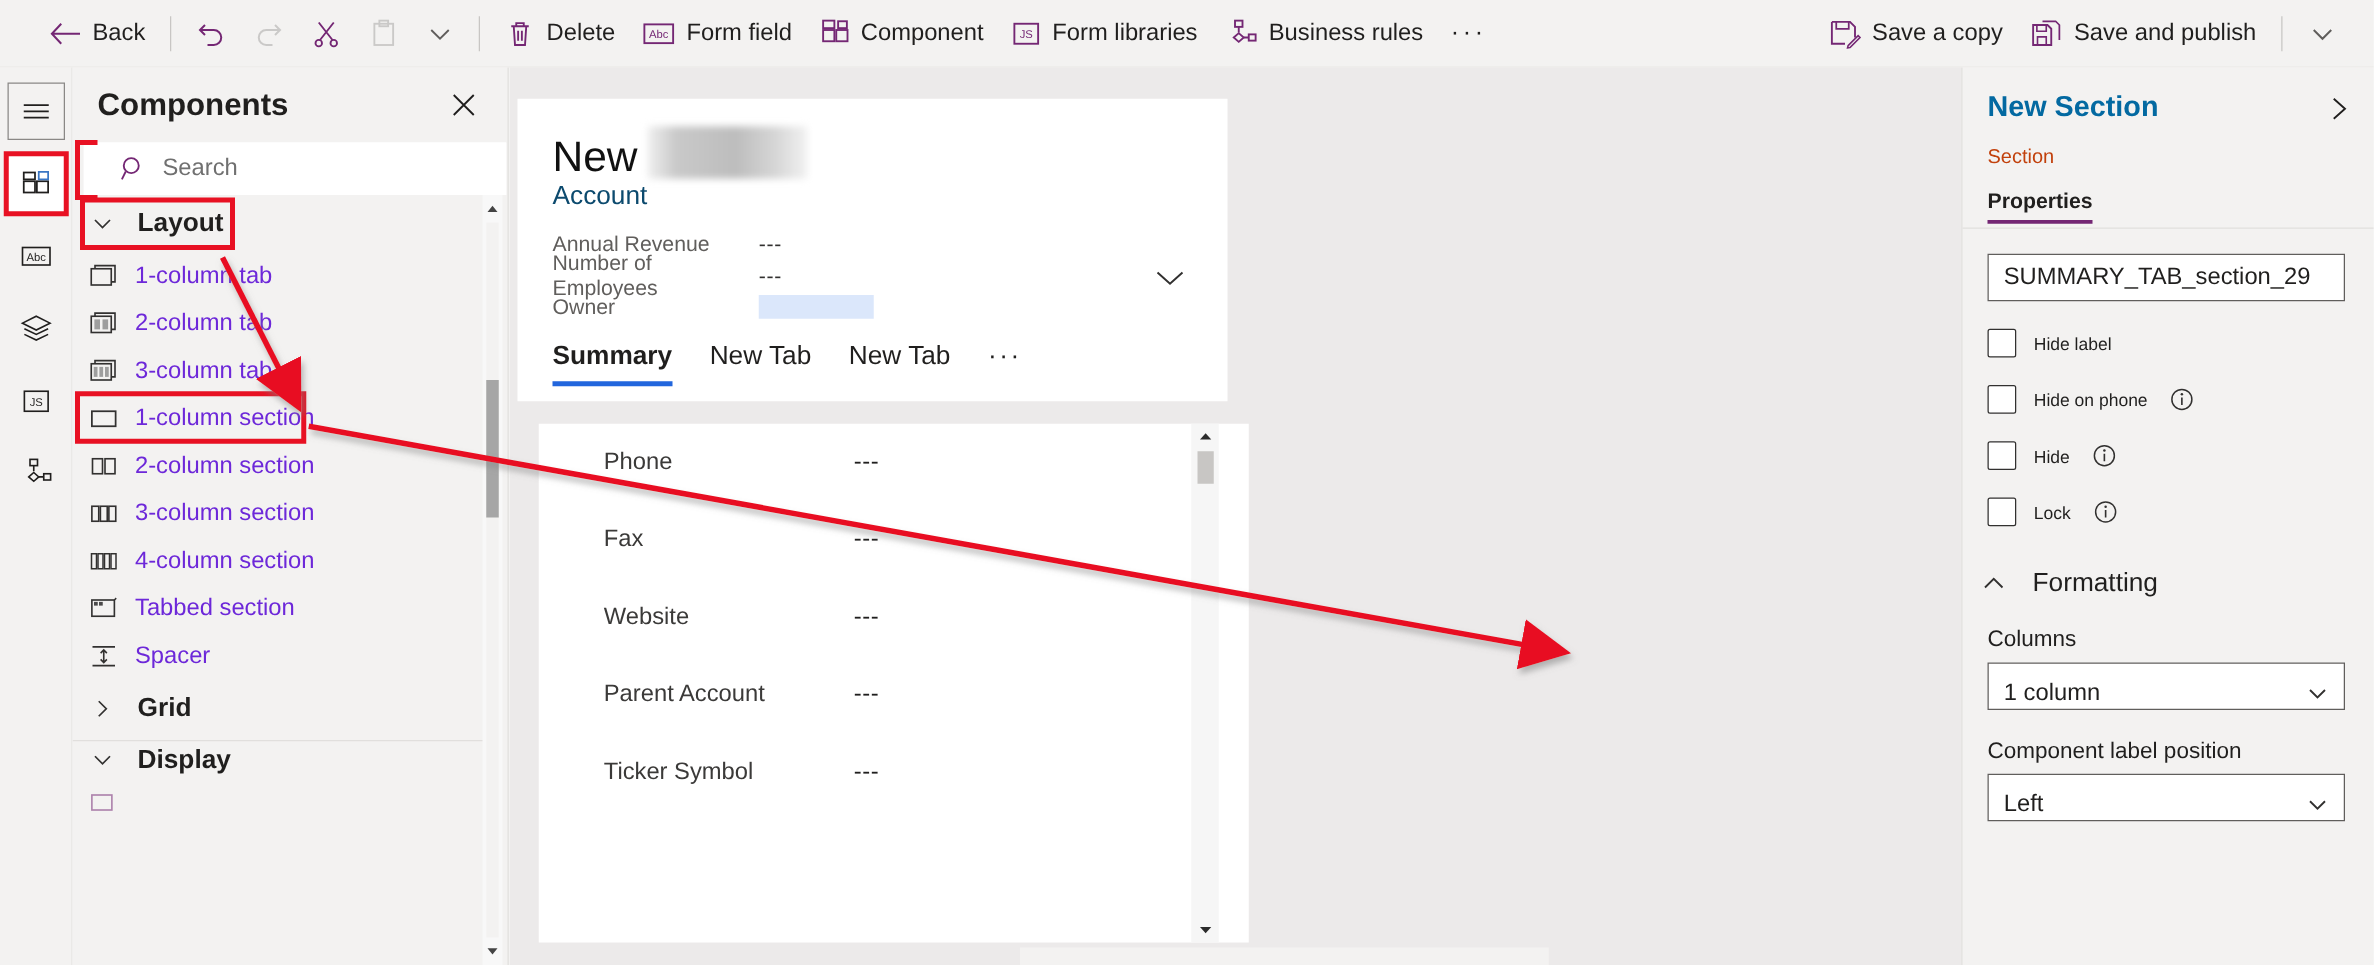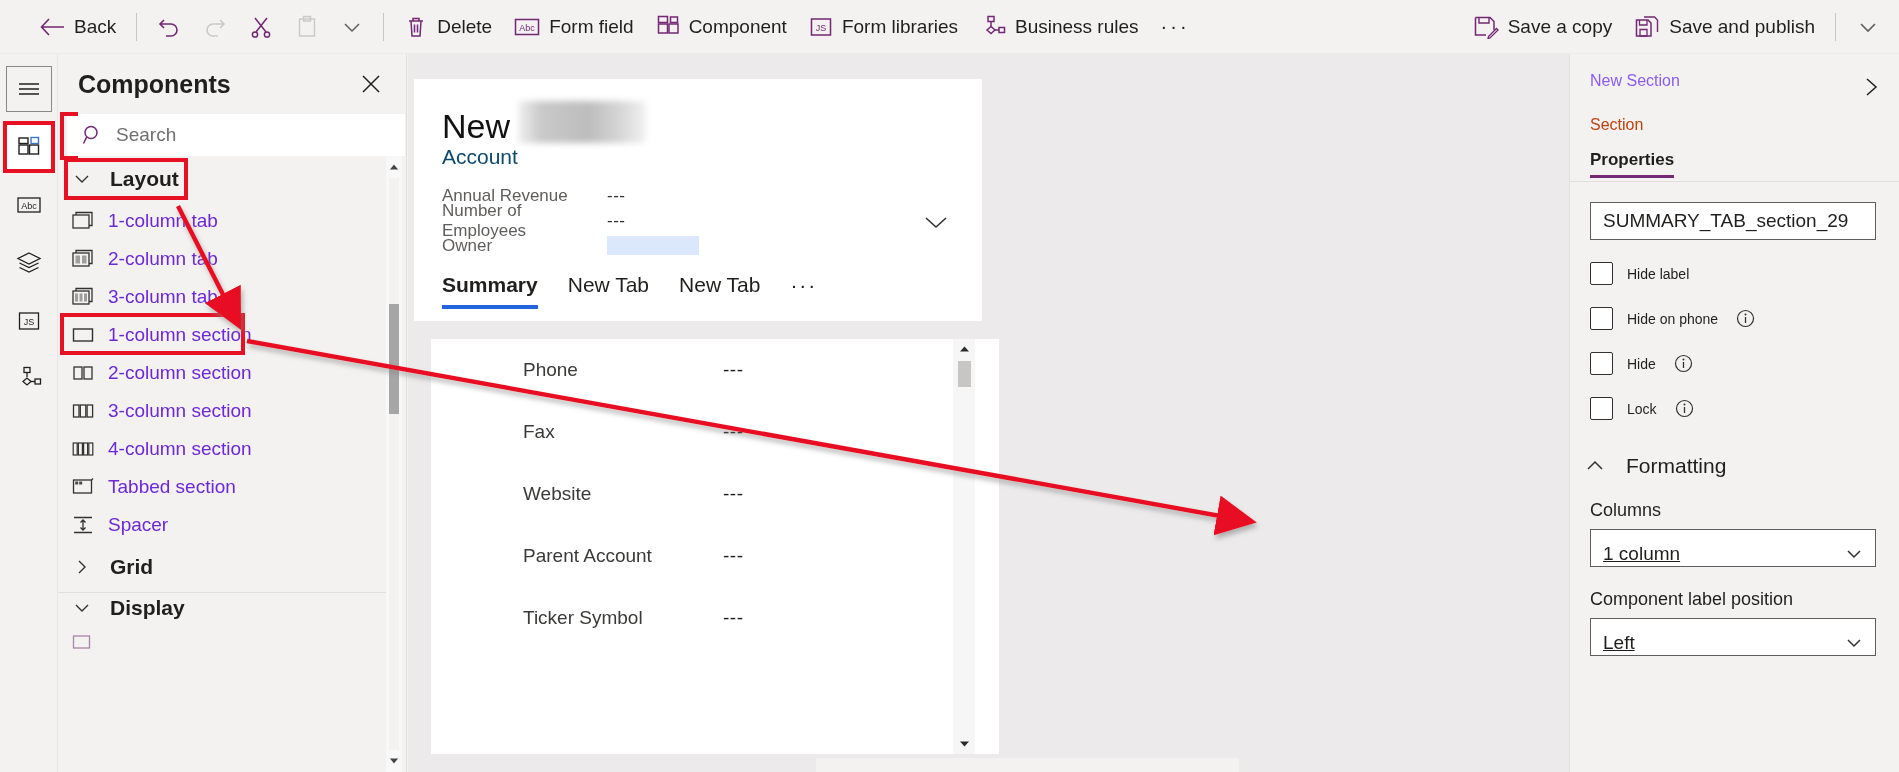--- a/index.html
+++ b/index.html
@@ -12,21 +12,21 @@
   .app { position: relative; width: 1899px; height: 772px; background: #f3f2f1; }
 
   
   .cmdbar {
     position: absolute; left: 0; top: 0; width: 1899px; height: 54px;
     background: #f3f2f1;
     display: flex; align-items: center;
     border-bottom: 1px solid #edebe9;
   }
   .cmd-left { display: flex; align-items: center; padding-left: 28px; flex: 1 1 auto; }
-  .cmd-right { display: flex; align-items: center; padding-right: 8px; }
+  .cmd-right { display: flex; align-items: center; padding-right: 18px; }
   .cmd-btn {
     display: flex; align-items: center; gap: 9px;
     height: 40px; padding: 0 11px; cursor: pointer;
     color: #201f1e; font-size: 19px; white-space: nowrap;
     border-radius: 2px;
   }
   .cmd-btn.disabled { opacity: .38; cursor: default; }
   .cmd-sep { width: 1px; height: 28px; background: #c8c6c4; margin: 0 9px; }
   .ico { display: inline-flex; align-items: center; justify-content: center; }
   .ico svg { display: block; }
@@ -58,21 +58,21 @@
   .panel-head {
     height: 60px; display: flex; align-items: center; justify-content: space-between;
     padding: 0 18px 0 20px;
   }
   .panel-title { font-size: 25px; color: #201f1e; font-weight: 700; }
   .panel-close { cursor: pointer; padding: 6px; display: flex; }
   .search-wrap { padding: 0 1px 0 1px; position: relative; }
   .search-box {
     margin: 0 0 0 8px; width: 338px; height: 42px; background: #ffffff;
     border: 1px solid #ffffff; display: flex; align-items: center; gap: 12px;
-    padding: 0 14px; position: relative;
+    padding: 0 28px; position: relative;
   }
   .search-box::after {
     content: ""; position: absolute; left: -8px; top: -3px; width: 18px; height: 48px;
     border: 4px solid #e81123; border-right: none; box-sizing: border-box;
     pointer-events: none;
   }
   .search-input {
     border: none; outline: none; background: transparent;
     font-family: "Liberation Sans", sans-serif; font-size: 19px; color: #201f1e;
     flex: 1; height: 100%;
@@ -139,58 +139,58 @@
   }
   .tab { position: relative; font-size: 21px; color: #201f1e; cursor: pointer; padding-top: 4px; }
   .tab.active { font-weight: 700; }
   .tab.active::after {
     content: ""; position: absolute; left: 0; right: 0; bottom: -12px; height: 4px; background: #2266dd;
   }
   .tab-more { font-size: 21px; color: #201f1e; cursor: pointer; padding-top: 4px; letter-spacing: 2px; }
 
   .body-card {
     position: absolute; left: 23px; top: 285px; width: 568px; bottom: 18px;
-    background: #ffffff; overflow: hidden; padding-left: 40px;
+    background: #ffffff; overflow: hidden;
   }
   .field-row { display: flex; align-items: center; height: 62px; padding-left: 52px; font-size: 19px; }
   .field-lbl { width: 200px; color: #3b3a39; }
   .field-val { color: #201f1e; letter-spacing: .5px; }
   .canvas-scroll {
     position: absolute; right: 0; top: 285px; bottom: 18px; width: 22px; background: #f6f6f6;
   }
   .cs-thumb { position: absolute; left: 5px; top: 22px; width: 13px; height: 26px; background: #c8c6c4; }
   .cs-arrow { position: absolute; left: 0; width: 22px; height: 20px; display: flex; align-items: center; justify-content: center; cursor: pointer; }
 
   
   .props {
     position: absolute; right: 0; top: 54px; width: 330px; height: 718px;
     background: #f3f2f1; border-left: 1px solid #e1dfdd;
   }
   .props-head { padding: 18px 14px 0 20px; display: flex; justify-content: space-between; align-items: flex-start; }
-  .props-title { font-size: 16px; color: #8b5cf6; font-weight: 400; }
+  .props-title { font-size: 23px; color: #0369a1; font-weight: 700; }
   .props-sub { font-size: 16px; color: #c2410c; padding: 10px 0 0 20px; }
   .props-tabs { margin-top: 16px; padding-left: 20px; border-bottom: 1px solid #e1dfdd; height: 32px; }
   .props-tab { display: inline-block; font-size: 17px; font-weight: 700; color: #201f1e; position: relative; padding-bottom: 8px; cursor: pointer; }
   .props-tab.active::after { content: ""; position: absolute; left: 0; right: 0; bottom: 0; height: 3px; background: #742774; }
   .prop-input {
     margin: 20px 0 0 20px; width: 286px; height: 38px; background: #fff;
     border: 1px solid #605e5c; padding: 0 12px; font-size: 19px; color: #201f1e;
     font-family: "Liberation Sans", sans-serif; outline: none;
   }
   .cbrow { display: flex; align-items: center; gap: 14px; margin: 22px 0 0 20px; cursor: pointer; }
   .cbox { width: 23px; height: 23px; border: 1px solid #323130; border-radius: 2px; background: #fff; flex: 0 0 auto; }
   .cblabel { font-size: 14px; color: #201f1e; }
   .infoico { margin-left: 4px; display: inline-flex; }
   .fmt-head { display: flex; align-items: center; gap: 20px; margin: 34px 0 0 14px; cursor: pointer; }
   .fmt-title { font-size: 21px; color: #201f1e; font-weight: 400; }
   .fld-label { font-size: 18px; color: #201f1e; margin: 22px 0 0 20px; }
   .ddl {
     margin: 8px 0 0 20px; width: 286px; height: 38px; background: #fff;
     border: 1px solid #605e5c; display: flex; align-items: center; justify-content: space-between;
-    padding: 12px 10px 0 12px; font-size: 19px; color: #201f1e; cursor: pointer; position: relative; text-decoration: underline;
+    padding: 12px 10px 0 12px; font-size: 19px; color: #201f1e; cursor: pointer; position: relative;
   }
 
   
   .annot { position: absolute; left: 0; top: 0; width: 1899px; height: 772px; pointer-events: none; }
   .bottombar { position: absolute; left: 408px; right: 330px; bottom: 0; height: 14px; background: #f3f2f1; }
 </style>
 </head>
 <body>
 
 <div class="app">

